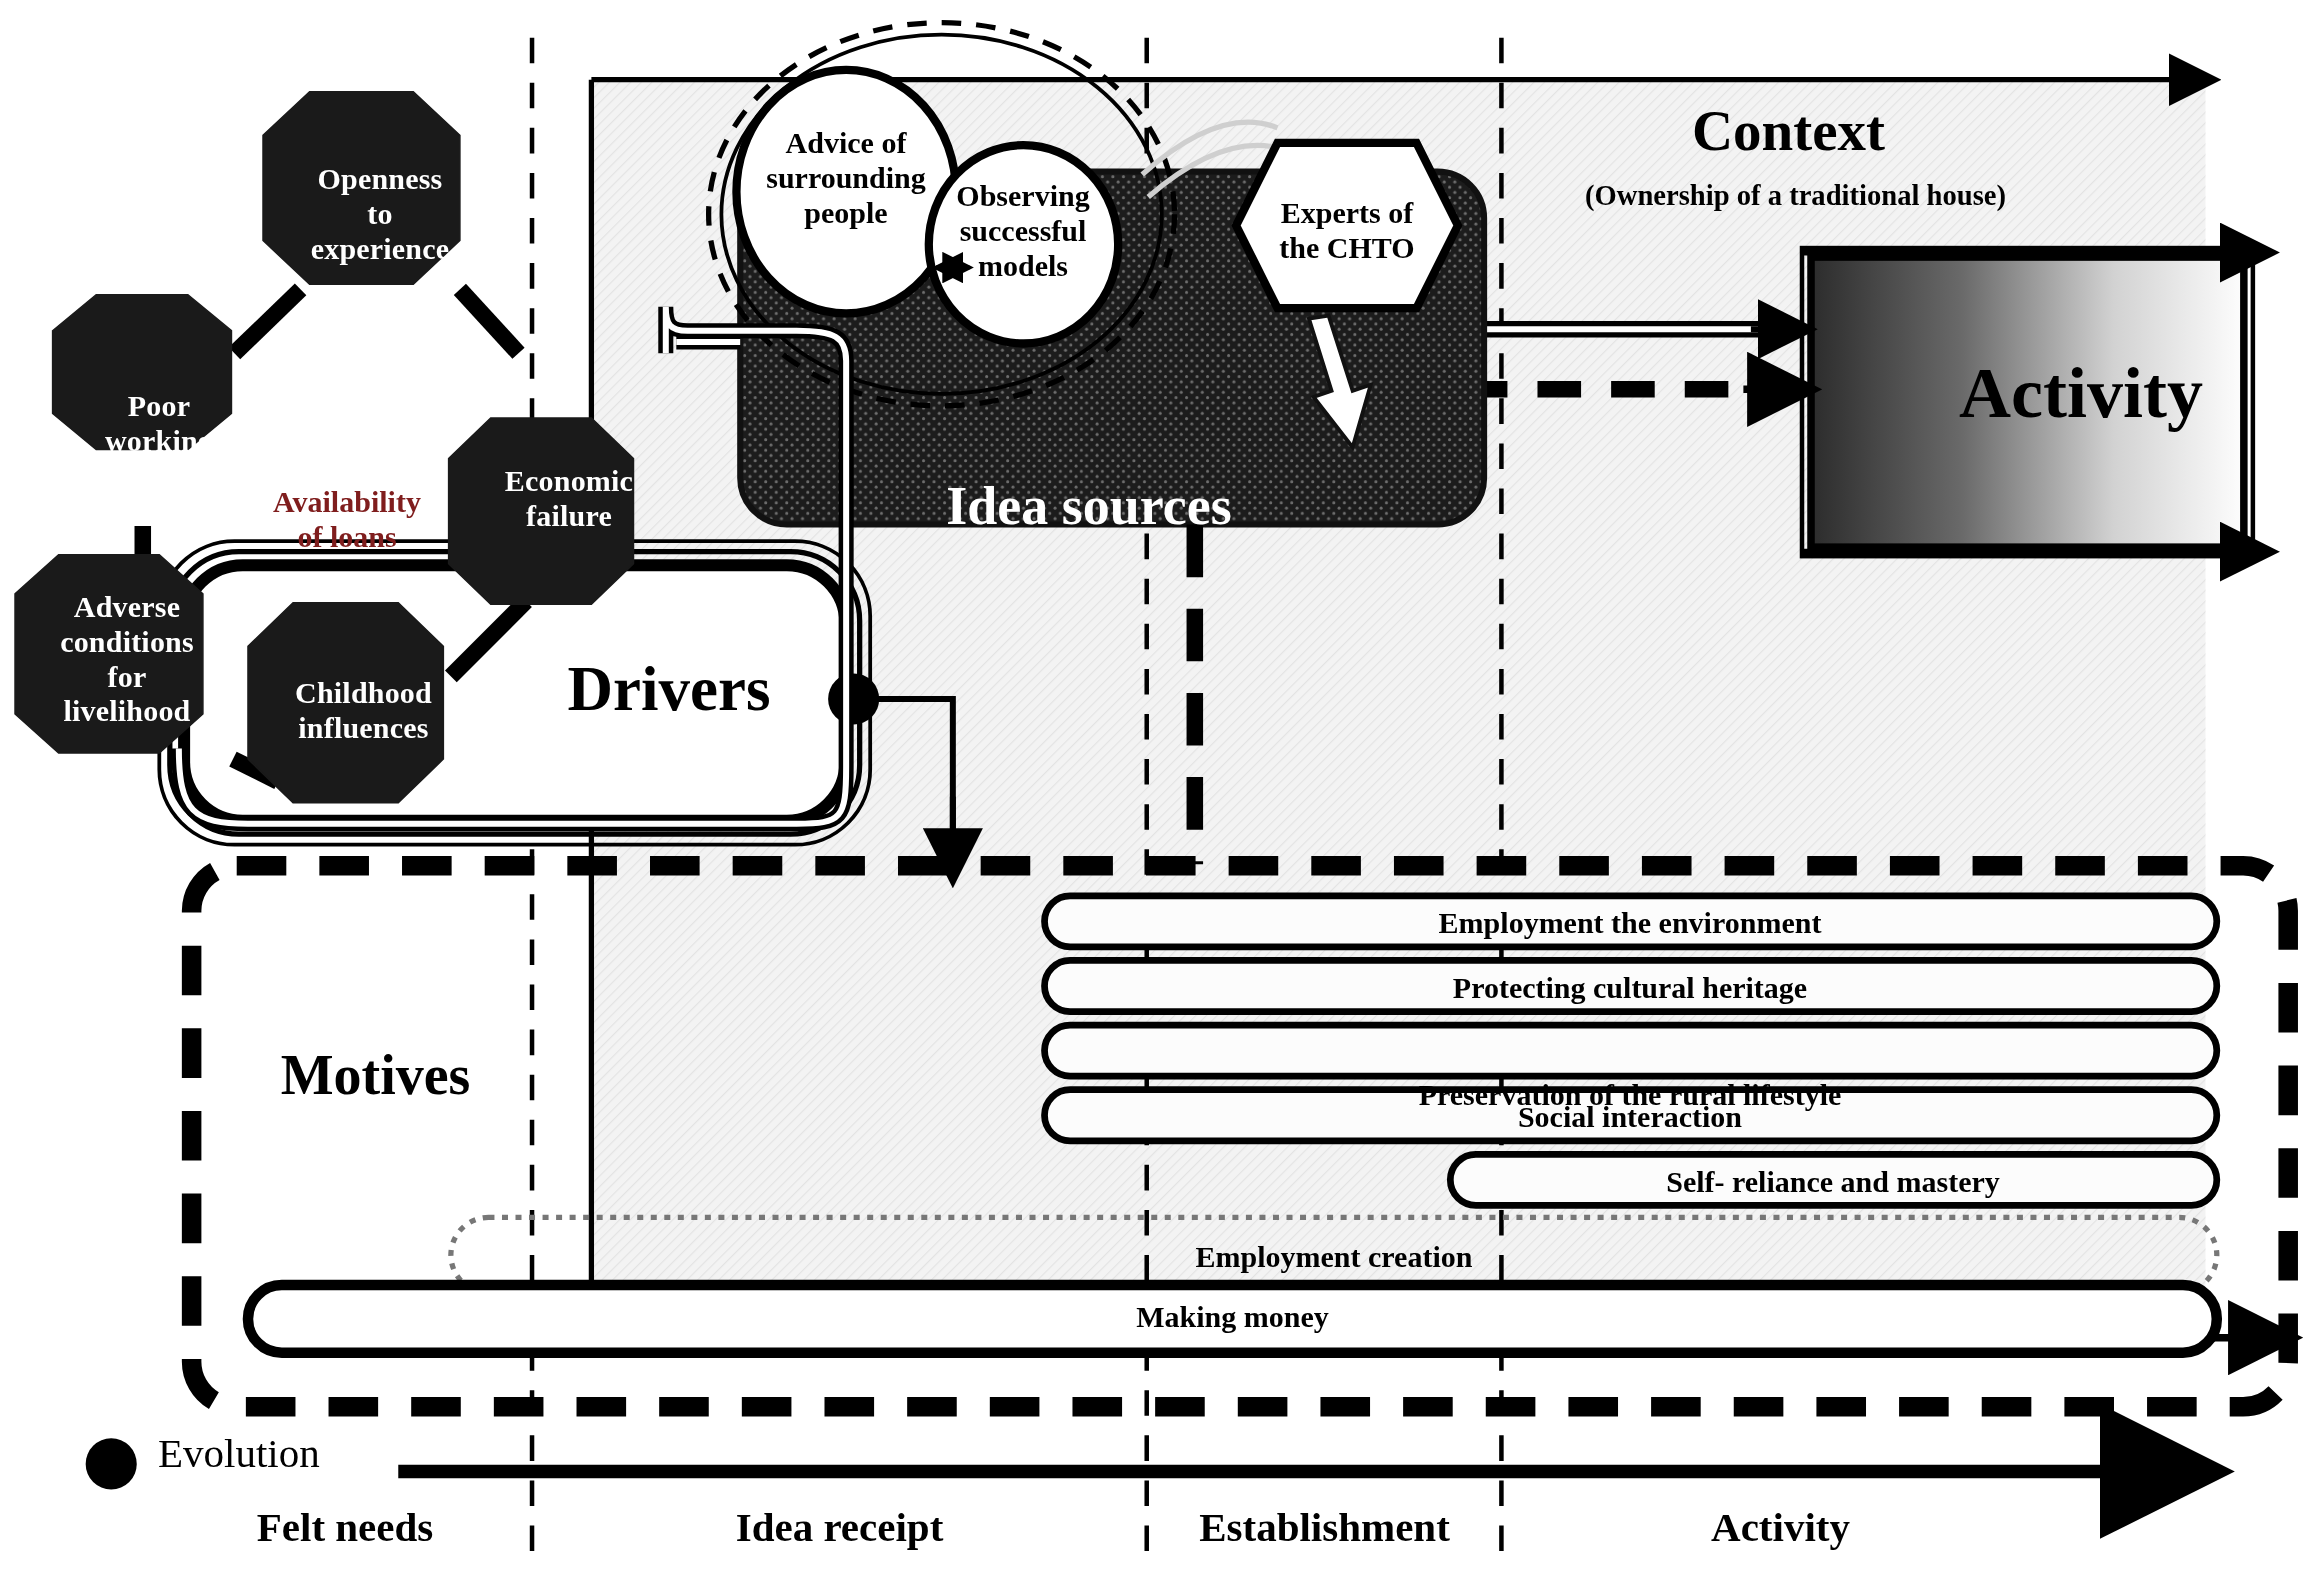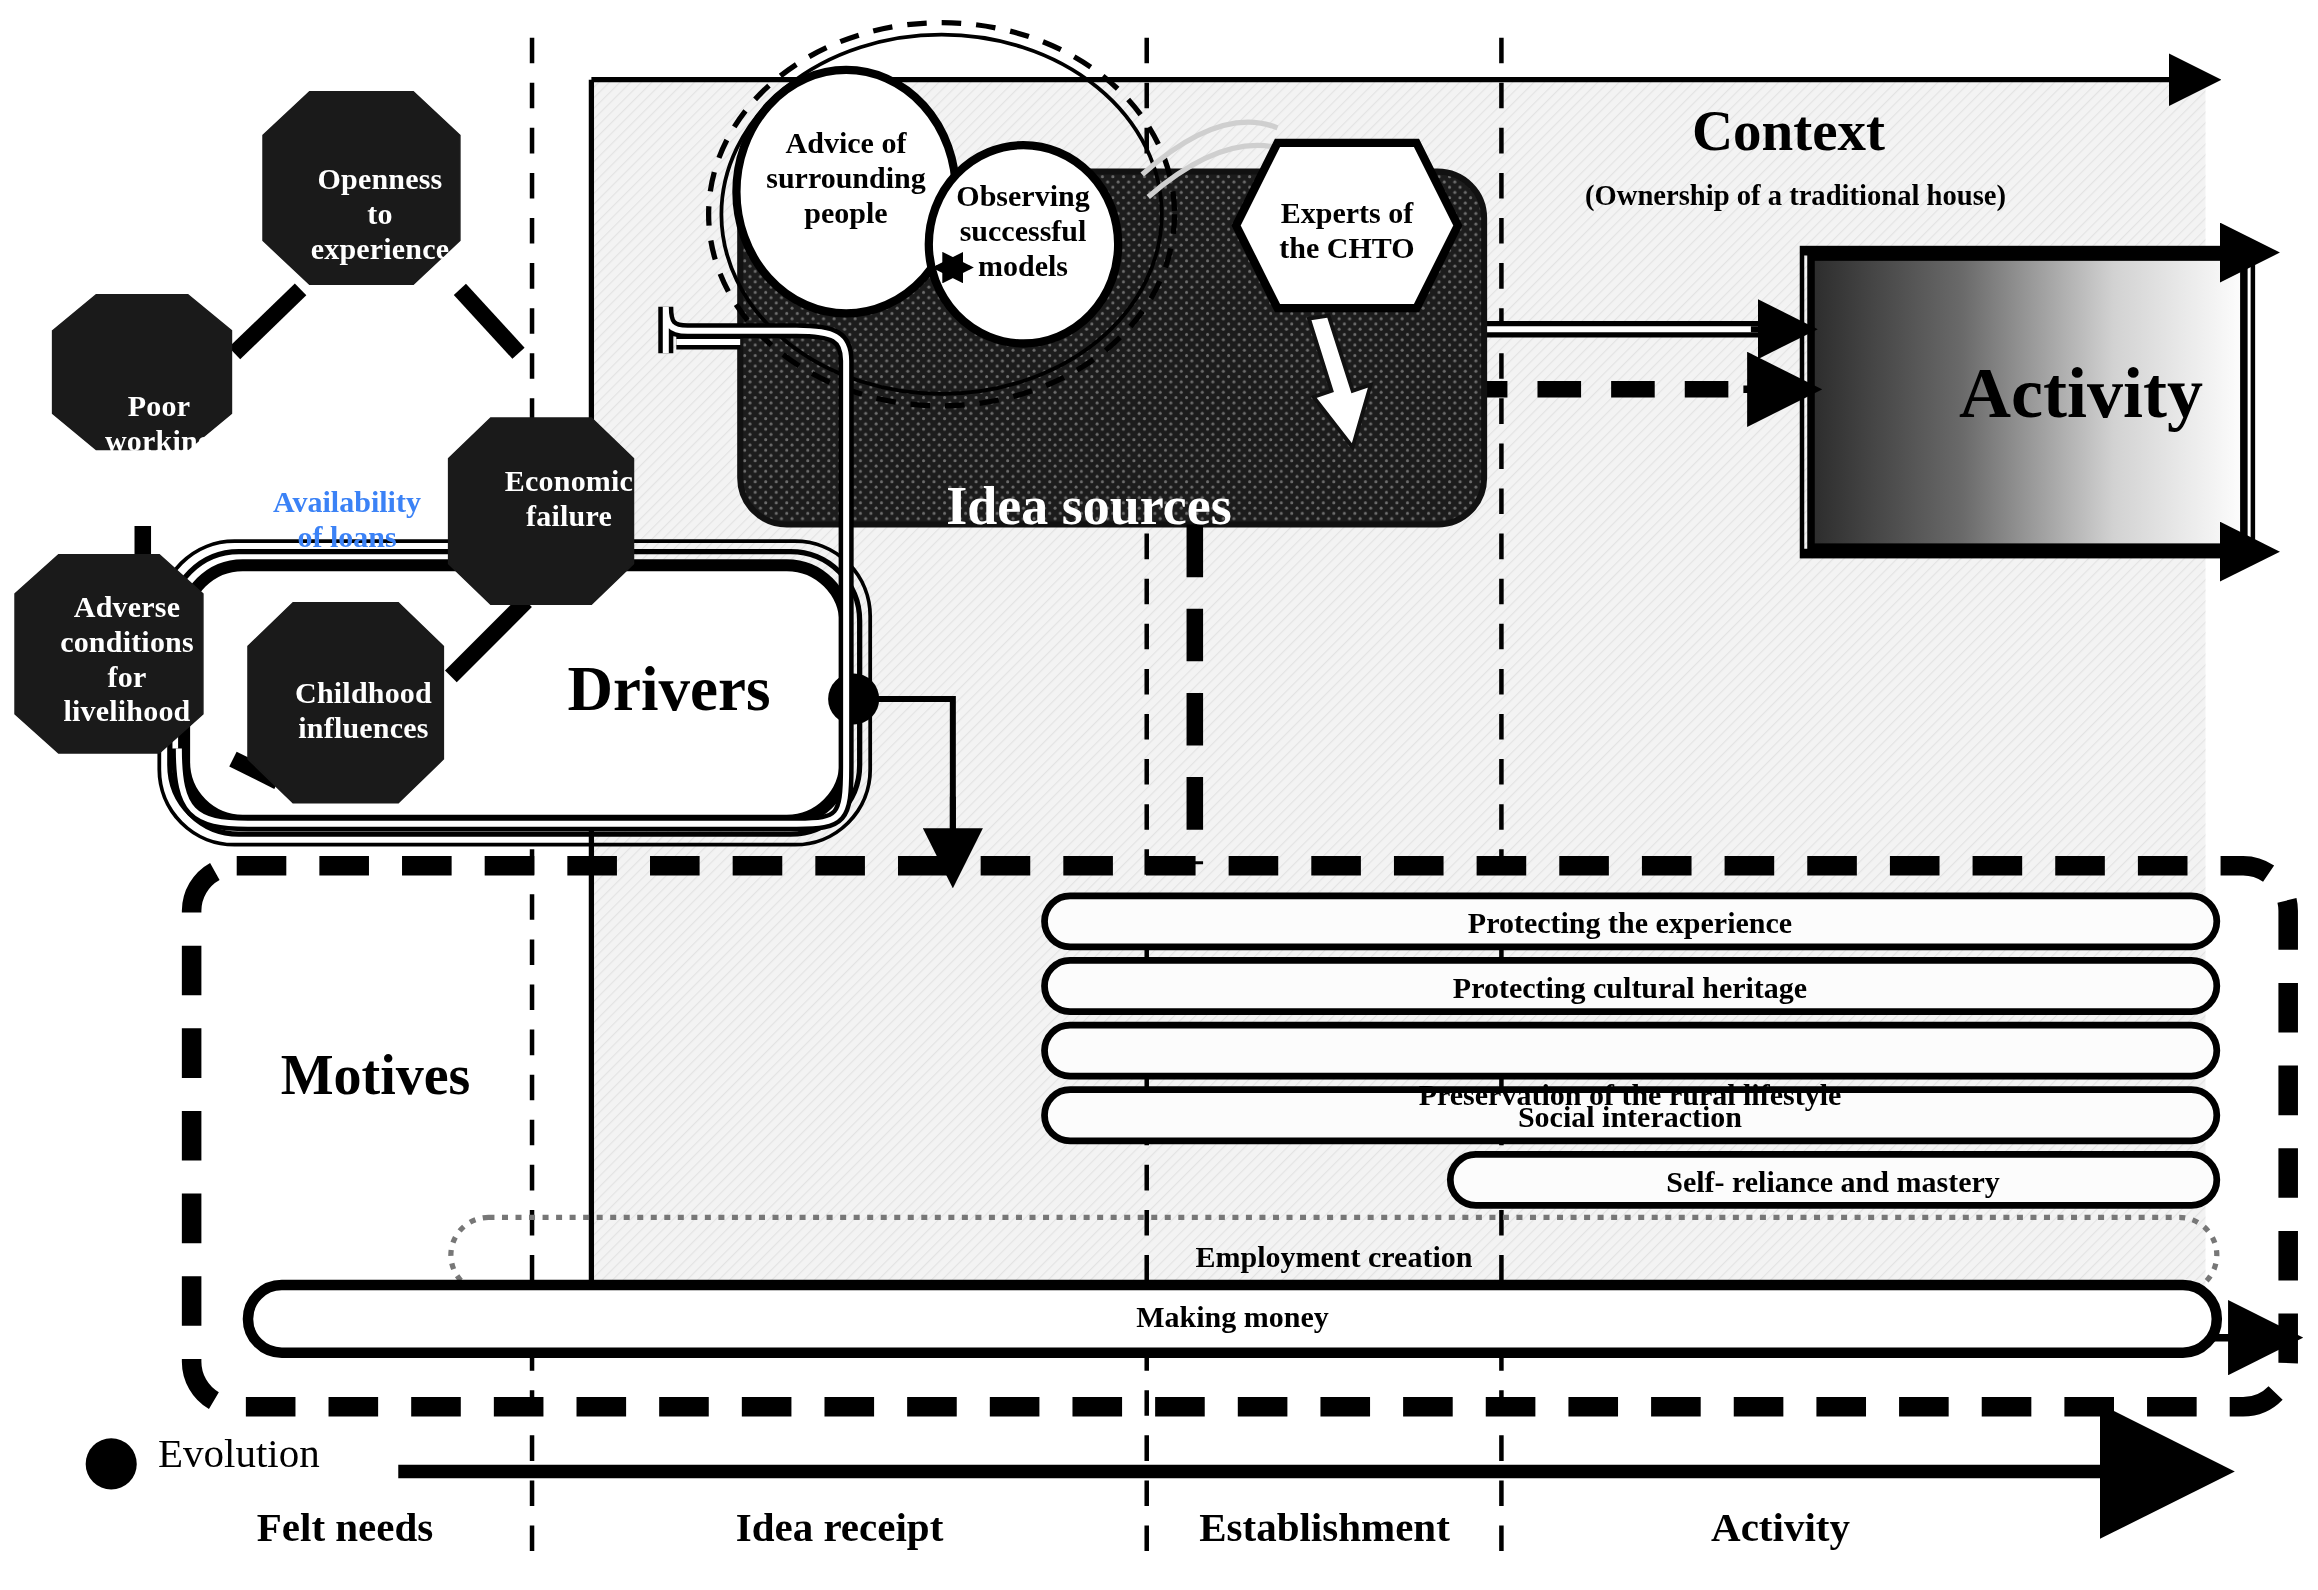--- a/index.html
+++ b/index.html
@@ -2,21 +2,21 @@
 <html style="font-size:12px"><head>
 <meta charset="utf-8">
 <style>
   html,body{margin:0;padding:0;background:#ffffff;}
   body{width:2319px;height:1591px;position:relative;overflow:hidden;
        font-family:"Liberation Serif","DejaVu Serif",serif;color:#000;}
   #stage{position:absolute;left:0;top:0;width:2319px;height:1591px;}
   svg.layer{position:absolute;left:0;top:0;width:2319px;height:1591px;overflow:visible;}
   .txt{position:absolute;text-align:center;line-height:1.12;font-weight:bold;}
   .oct-label{color:#fff;font-size:30px;letter-spacing:0.2px;padding-left:19px;}
-  .white-label{color:#3b82f6;}
+  .white-label{color:#7f1d1d;}
   
   #label-context{left:1548px;top:99px;width:481px;font-size:57px;}
   #label-context-sub{left:1495px;top:180px;width:601px;font-size:28.6px;font-weight:bold;}
   #label-activity{left:1848px;top:353px;width:466px;font-size:72px;}
   #label-ideasources{left:751px;top:428px;width:676px;font-size:54px;color:#ffffff;margin-top:48px;}
   #label-drivers{left:511px;top:654px;width:316px;font-size:63px;}
   #label-motives{left:225px;top:1044px;width:301px;font-size:56px;}
   #label-evolution{left:158px;top:1431px;width:240px;font-size:41px;font-weight:normal;text-align:left;}
   
   .circ-label{position:absolute;text-align:center;font-weight:bold;font-size:30px;line-height:1.16;}
@@ -219,21 +219,21 @@
       <rect x="1390" y="1192" width="1560" height="68" rx="34" ry="34" fill="#fcfcfc" stroke="#000" stroke-width="9"></rect>
       <rect x="1390" y="1278" width="1560" height="68" rx="34" ry="34" fill="#fcfcfc" stroke="#000" stroke-width="9"></rect>
       <rect x="1390" y="1364" width="1560" height="68" rx="34" ry="34" fill="#fcfcfc" stroke="#000" stroke-width="9"></rect>
       <rect x="1390" y="1450" width="1560" height="68" rx="34" ry="34" fill="#fcfcfc" stroke="#000" stroke-width="9"></rect>
       <rect x="1930" y="1536" width="1020" height="68" rx="34" ry="34" fill="#fcfcfc" stroke="#000" stroke-width="9"></rect>
       <rect x="600" y="1620" width="2350" height="100" rx="50" ry="50" fill="none" stroke="#777" stroke-width="7" stroke-dasharray="8 10"></rect>
       <rect x="330" y="1710" width="2620" height="90" rx="45" ry="45" fill="#ffffff" stroke="#000" stroke-width="14"></rect>
     </g>
   </svg>
 
-  <div class="pill-label" style="left:1044px;top:906px;width:1172px;">Protecting the experience</div>
+  <div class="pill-label" style="left:1044px;top:906px;width:1172px;">Employment the environment</div>
   <div class="pill-label" style="left:1044px;top:971px;width:1172px;">Protecting cultural heritage</div>
   <div class="pill-label" style="left:1044px;top:1035px;width:1172px;margin-top:43px;">Preservation of the rural lifestyle</div>
   <div class="pill-label" style="left:1044px;top:1100px;width:1172px;">Social interaction</div>
   <div class="pill-label" style="left:1450px;top:1165px;width:766px;">Self- reliance and mastery</div>
   <div class="pill-label" style="left:451px;top:1240px;width:1766px;">Employment creation</div>
   <div class="pill-label" style="left:248px;top:1300px;width:1969px;">Making money</div>
 
   <div class="phase-label" style="left:225px;top:1503px;width:240px;">Felt needs</div>
   <div class="phase-label" style="left:712px;top:1503px;width:255px;">Idea receipt</div>
   <div class="phase-label" style="left:1163px;top:1503px;width:323px;">Establishment</div>

